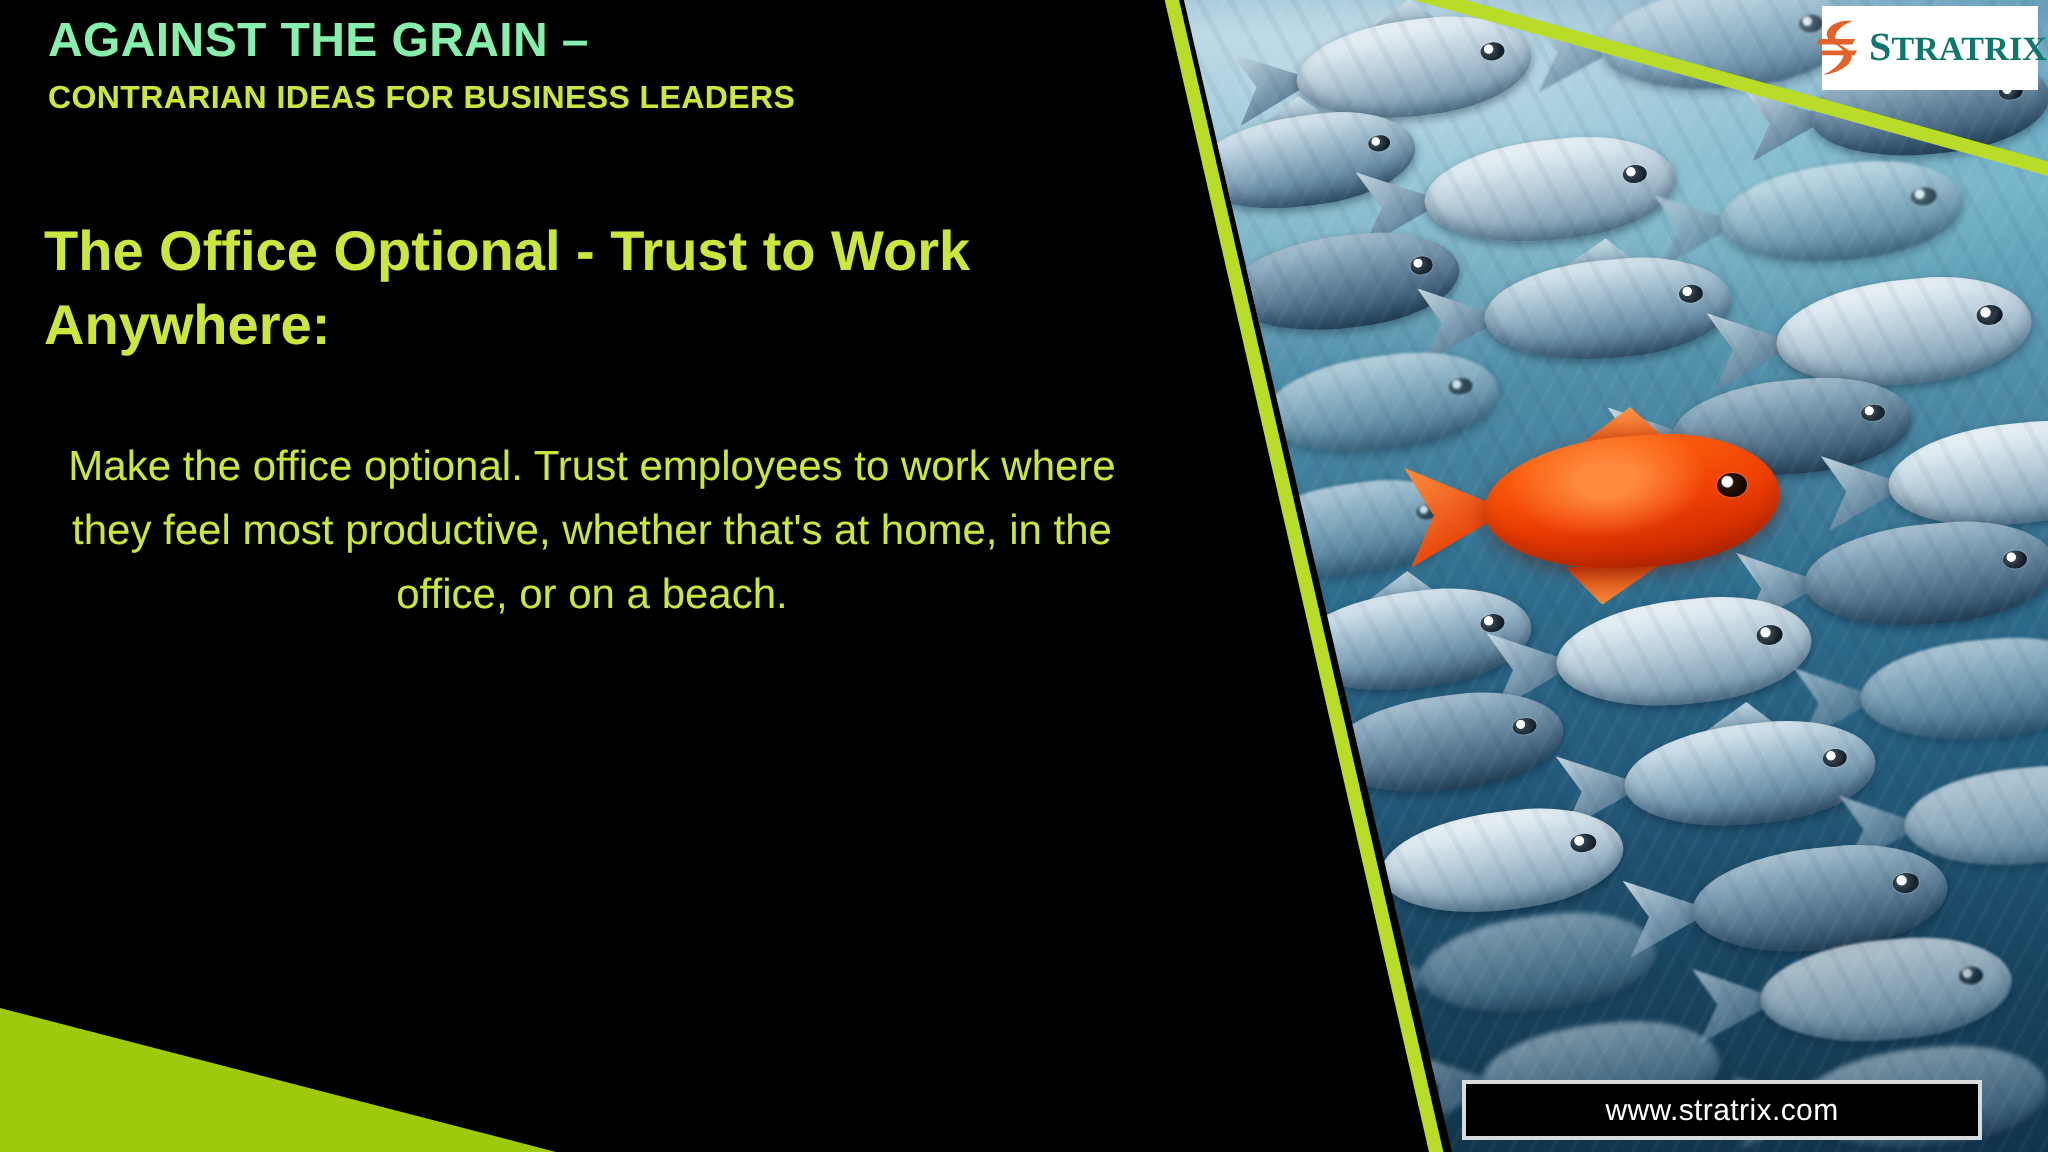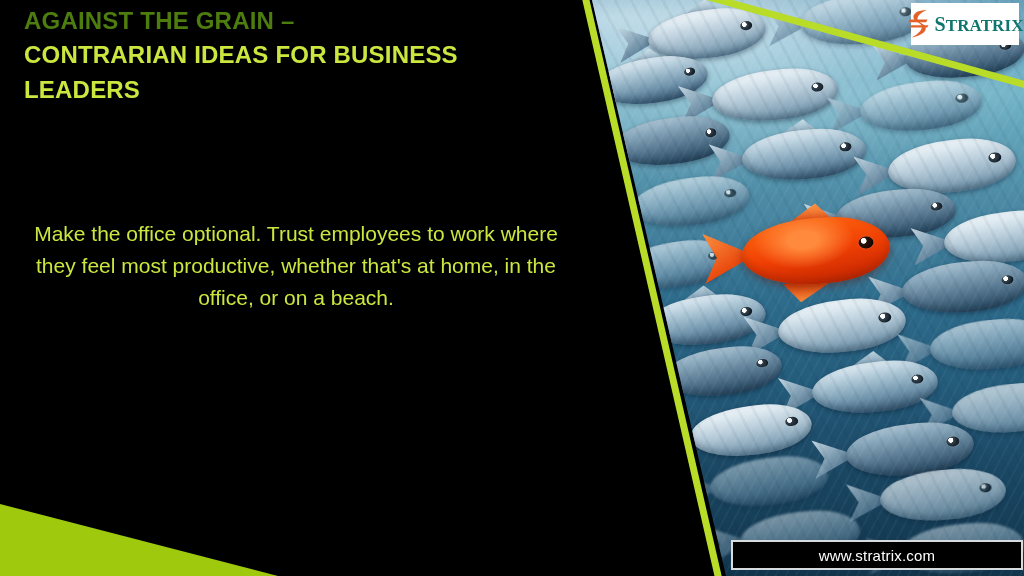--- a/index.html
+++ b/index.html
@@ -141,21 +141,21 @@
   .kicker{
     position:absolute;
     left:24px; top:6px;
     width:540px;
   }
   .kicker .l1{
     font-size:24px; font-weight:bold; letter-spacing:.2px;
     line-height:1.25;
   }
   .kicker .l2{
-    font-size:24px; font-weight:bold; letter-spacing:.2px;
+    font-size:16px; font-weight:bold; letter-spacing:.2px;
     line-height:1.45; margin-top:2px;
   }
   .headline{
     position:absolute;
     left:22px; top:108px;
     width:520px;
     font-size:28px; font-weight:bold;
     line-height:1.32;
   }
   .bodycopy{
@@ -185,21 +185,21 @@
     letter-spacing:.1px;
     color:#0f766e;
     white-space:nowrap;
   }
   .logo-word .cap{ font-size:20px; }
 
   
   .url-bar{
     position:absolute;
     left:731px; top:540px;
-    width:292px; height:30px;
+    width:260px; height:30px;
     background:#000000;
     border:2px solid #d8dbdd;
     display:flex; align-items:center; justify-content:center;
   }
   .url-bar span{
     color:#ffffff;
     font-size:15px;
     letter-spacing:.2px;
   }
 </style>
@@ -370,24 +370,25 @@
   </svg>
 
   <svg class="green-diag-main" viewBox="0 0 1024 576">
 
     <line x1="585" y1="-4" x2="719" y2="580" stroke="#B9DC28" stroke-width="7"></line>
 
     <line x1="698" y1="-6" x2="1030" y2="86" stroke="#B9DC28" stroke-width="7"></line>
   </svg>
 
   <div class="kicker">
-    <div class="l1" style="color:#4d7c0f">AGAINST THE GRAIN –</div>
+    <div class="l1" style="color:#86efac">AGAINST THE GRAIN –</div>
     <div class="l2" style="color:#CBE63E">CONTRARIAN IDEAS FOR BUSINESS LEADERS</div>
   </div>
 
+  <div class="headline" style="color:#CBE63E">The Office Optional - Trust to Work Anywhere:</div>
 
   <div class="bodycopy" style="color:#CBE63E">Make the office optional. Trust employees to work where they feel most productive, whether that's at home, in the office, or on a beach.</div>
 
   <div class="logo-box">
     <svg class="logo-mark" viewBox="0 0 26 32">
       <path d="M20.5 2.5 C13 1.5, 6.5 5.5, 7.5 10 C8.3 13.6, 14 14.2, 15.5 17.5 C17.2 21.2, 12 26.5, 5.5 29.5 C12.5 28.8, 20.5 24.5, 19.8 19.8 C19.2 15.9, 13.2 15.2, 11.8 12 C10.4 8.8, 14.6 4.4, 20.5 2.5 Z" fill="#E2622A"></path>
       <path d="M3.5 11.5 L21.5 11.5 L20.2 14.2 L2.3 14.2 Z" fill="#E2622A"></path>
       <path d="M5.2 17.2 L22.5 17.2 L21.3 19.6 L4.1 19.6 Z" fill="#E2622A"></path>
     </svg>
     <div class="logo-word"><span class="cap">S</span><span>TRATRIX</span></div>

